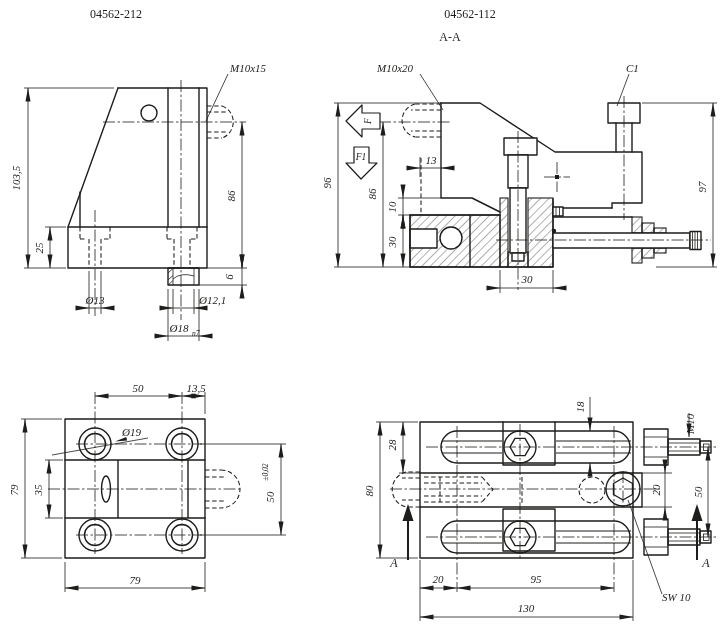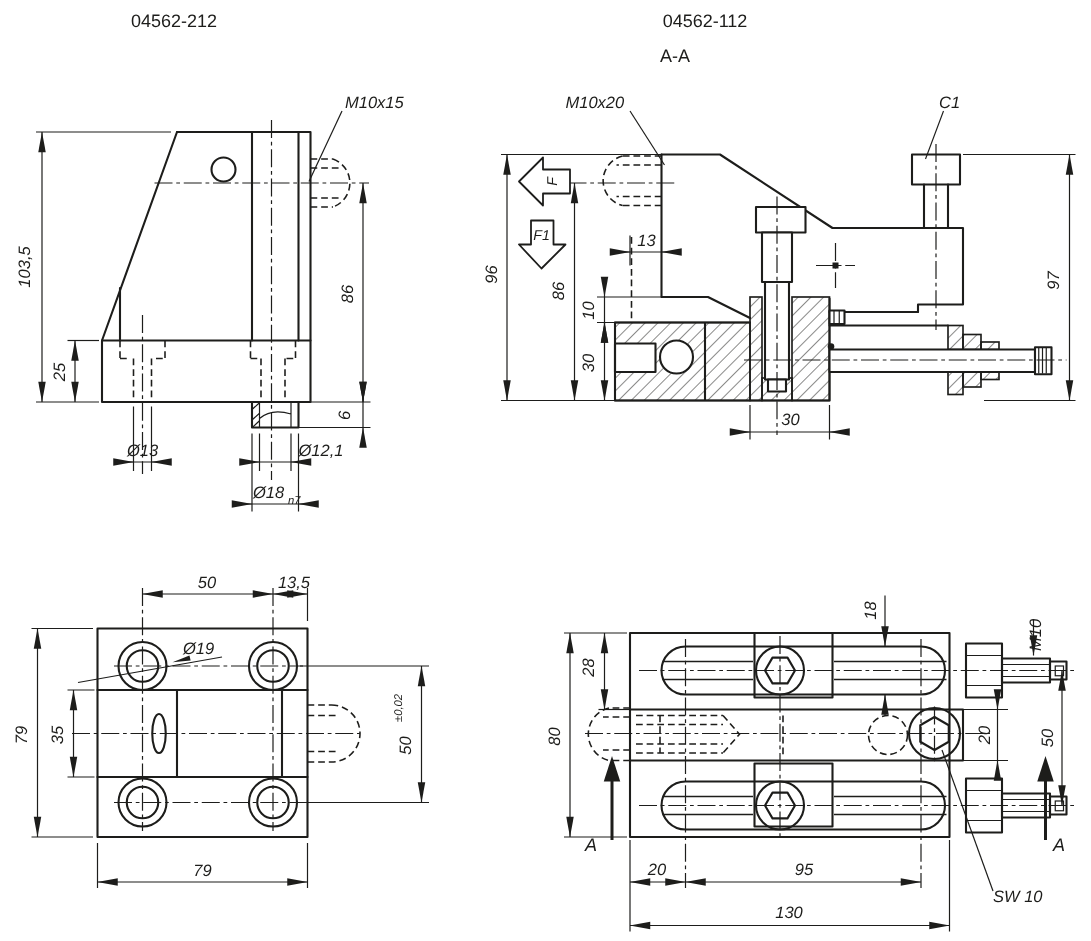--- a/index.html
+++ b/index.html
@@ -1,17 +1,17 @@
 <!DOCTYPE html>
 <html><head>
 <meta charset="utf-8">
 <style>
   html,body{margin:0;padding:0;background:#fff;}
   .stage{position:relative;width:727px;height:627px;background:#fff;overflow:hidden;
-         font-family:Liberation Sans, sans-serif;}
+         font-family:Liberation Serif, serif;}
   svg{display:block}
   
   .o  {fill:none;stroke:#1d1d1b;stroke-width:1.4;stroke-linejoin:round;stroke-linecap:round}
   .t  {fill:none;stroke:#1d1d1b;stroke-width:0.8;stroke-linecap:butt}
   .t2 {fill:none;stroke:#1d1d1b;stroke-width:1}
   .c  {fill:none;stroke:#1d1d1b;stroke-width:0.8;stroke-dasharray:12 2.5 2.5 2.5}
   .h  {fill:none;stroke:#1d1d1b;stroke-width:1.05;stroke-dasharray:4.5 2.6}
   .w  {fill:#ffffff;stroke:#1d1d1b;stroke-width:1.4;stroke-linejoin:round}
   .aw {fill:#ffffff;stroke:#1d1d1b;stroke-width:1.2;stroke-linejoin:round}
   .hp {fill:url(#hat);stroke:#1d1d1b;stroke-width:1.1}

